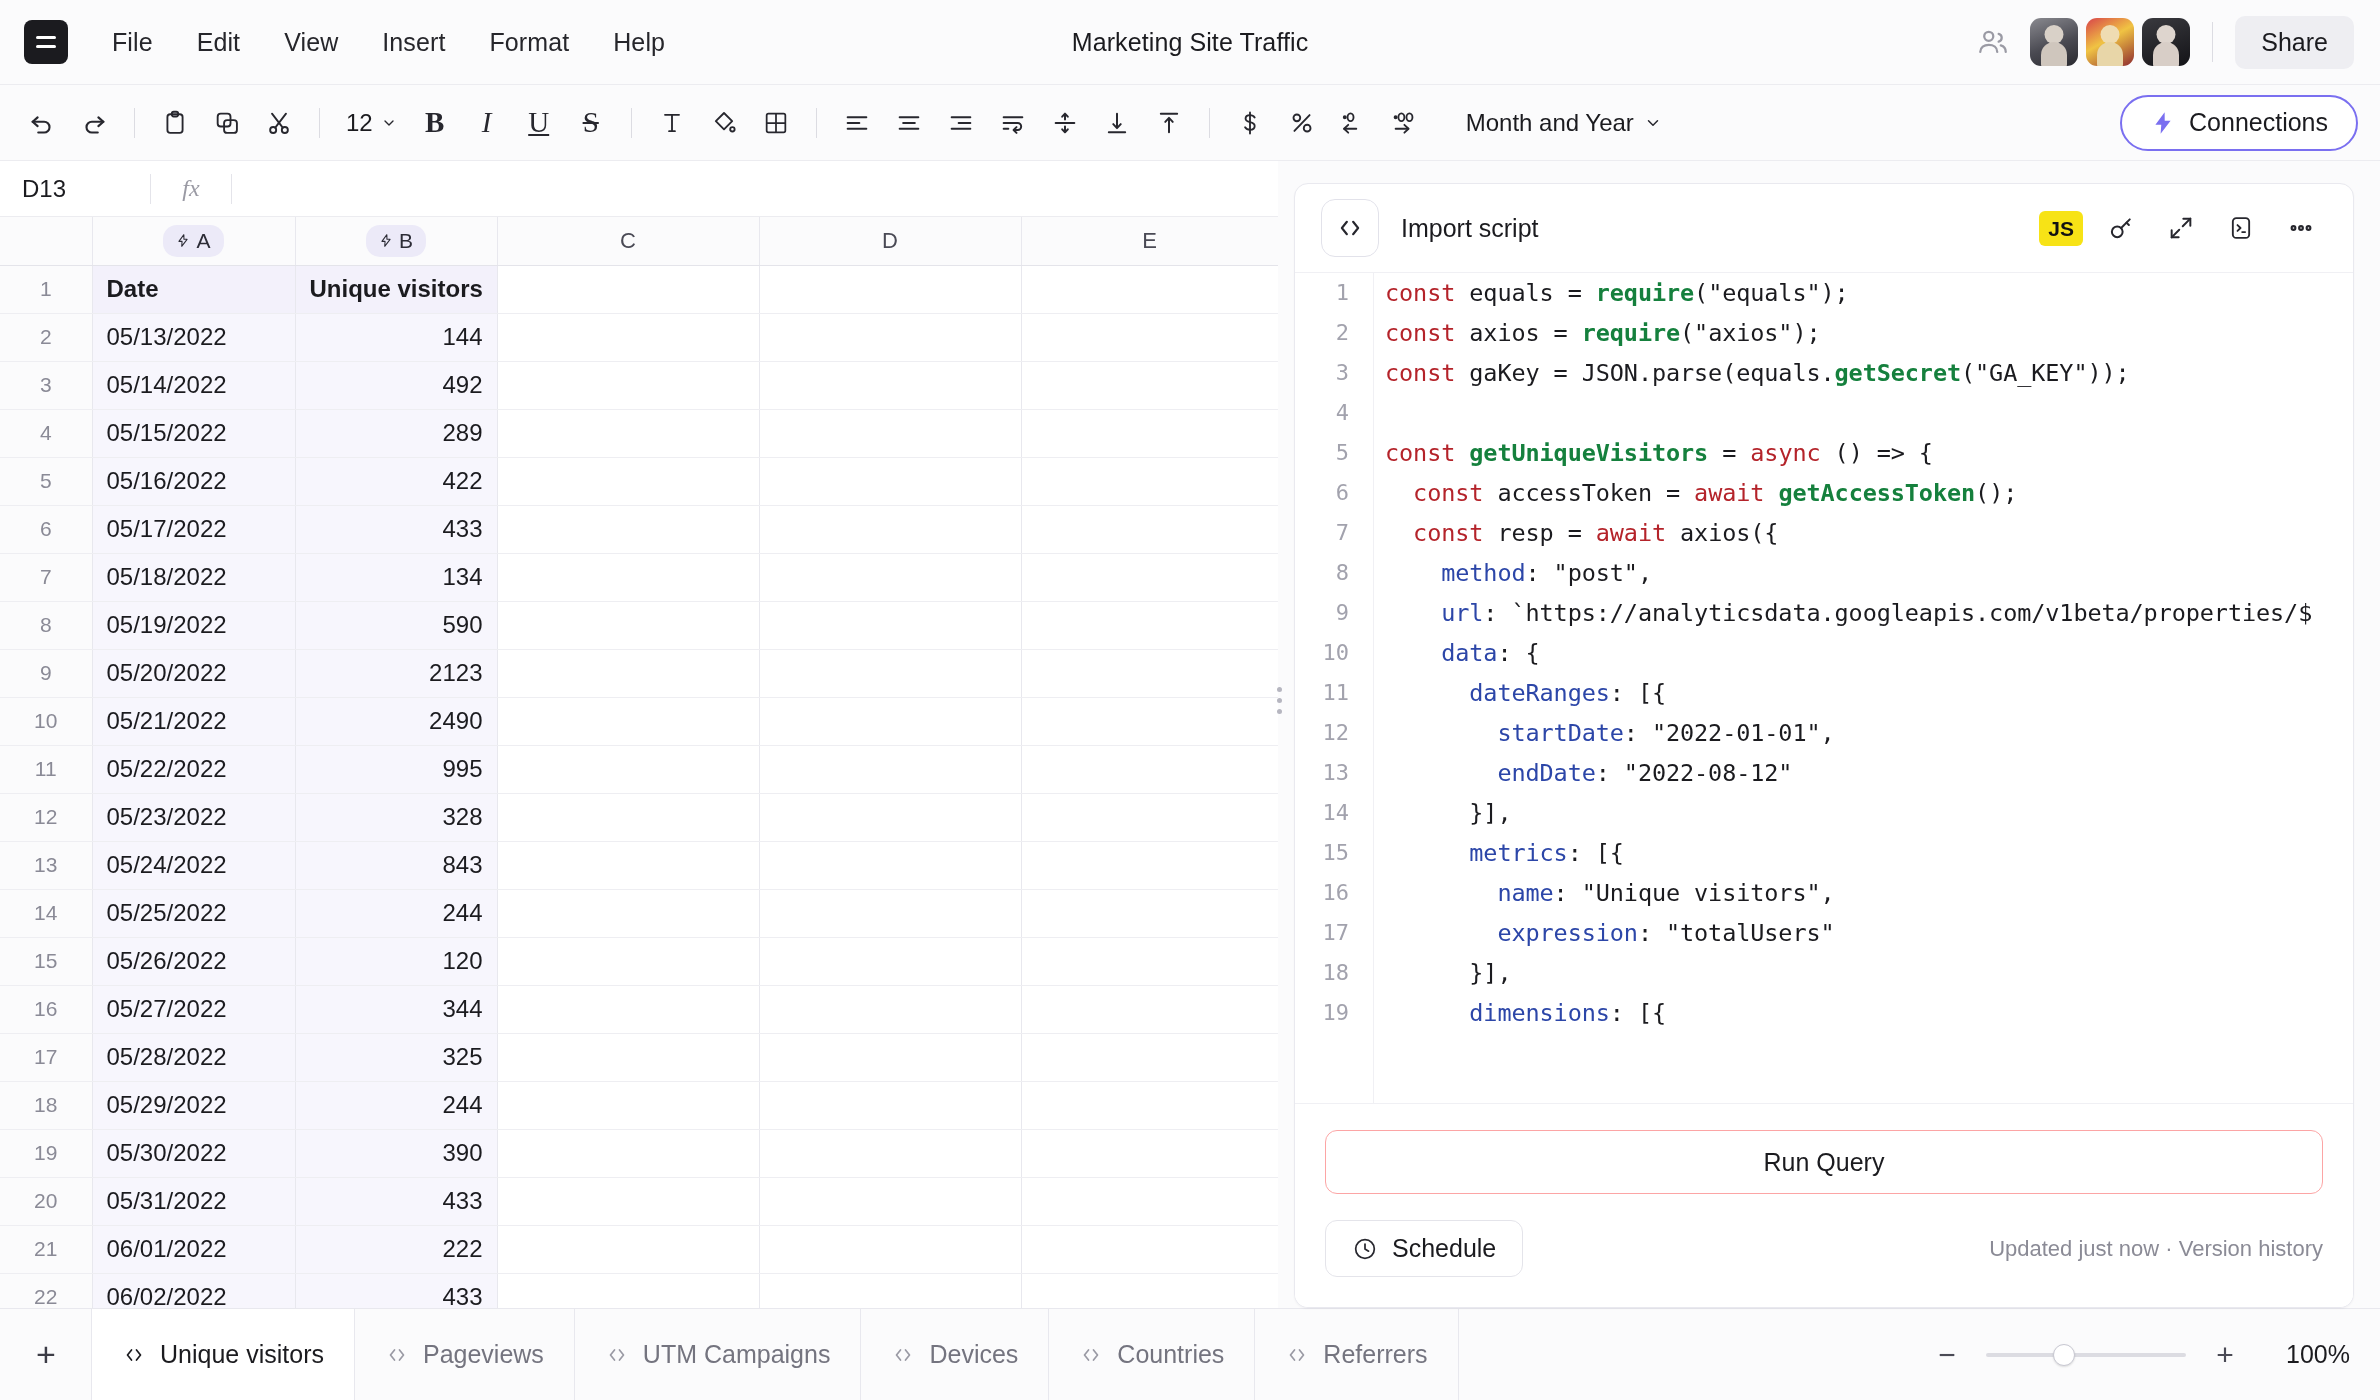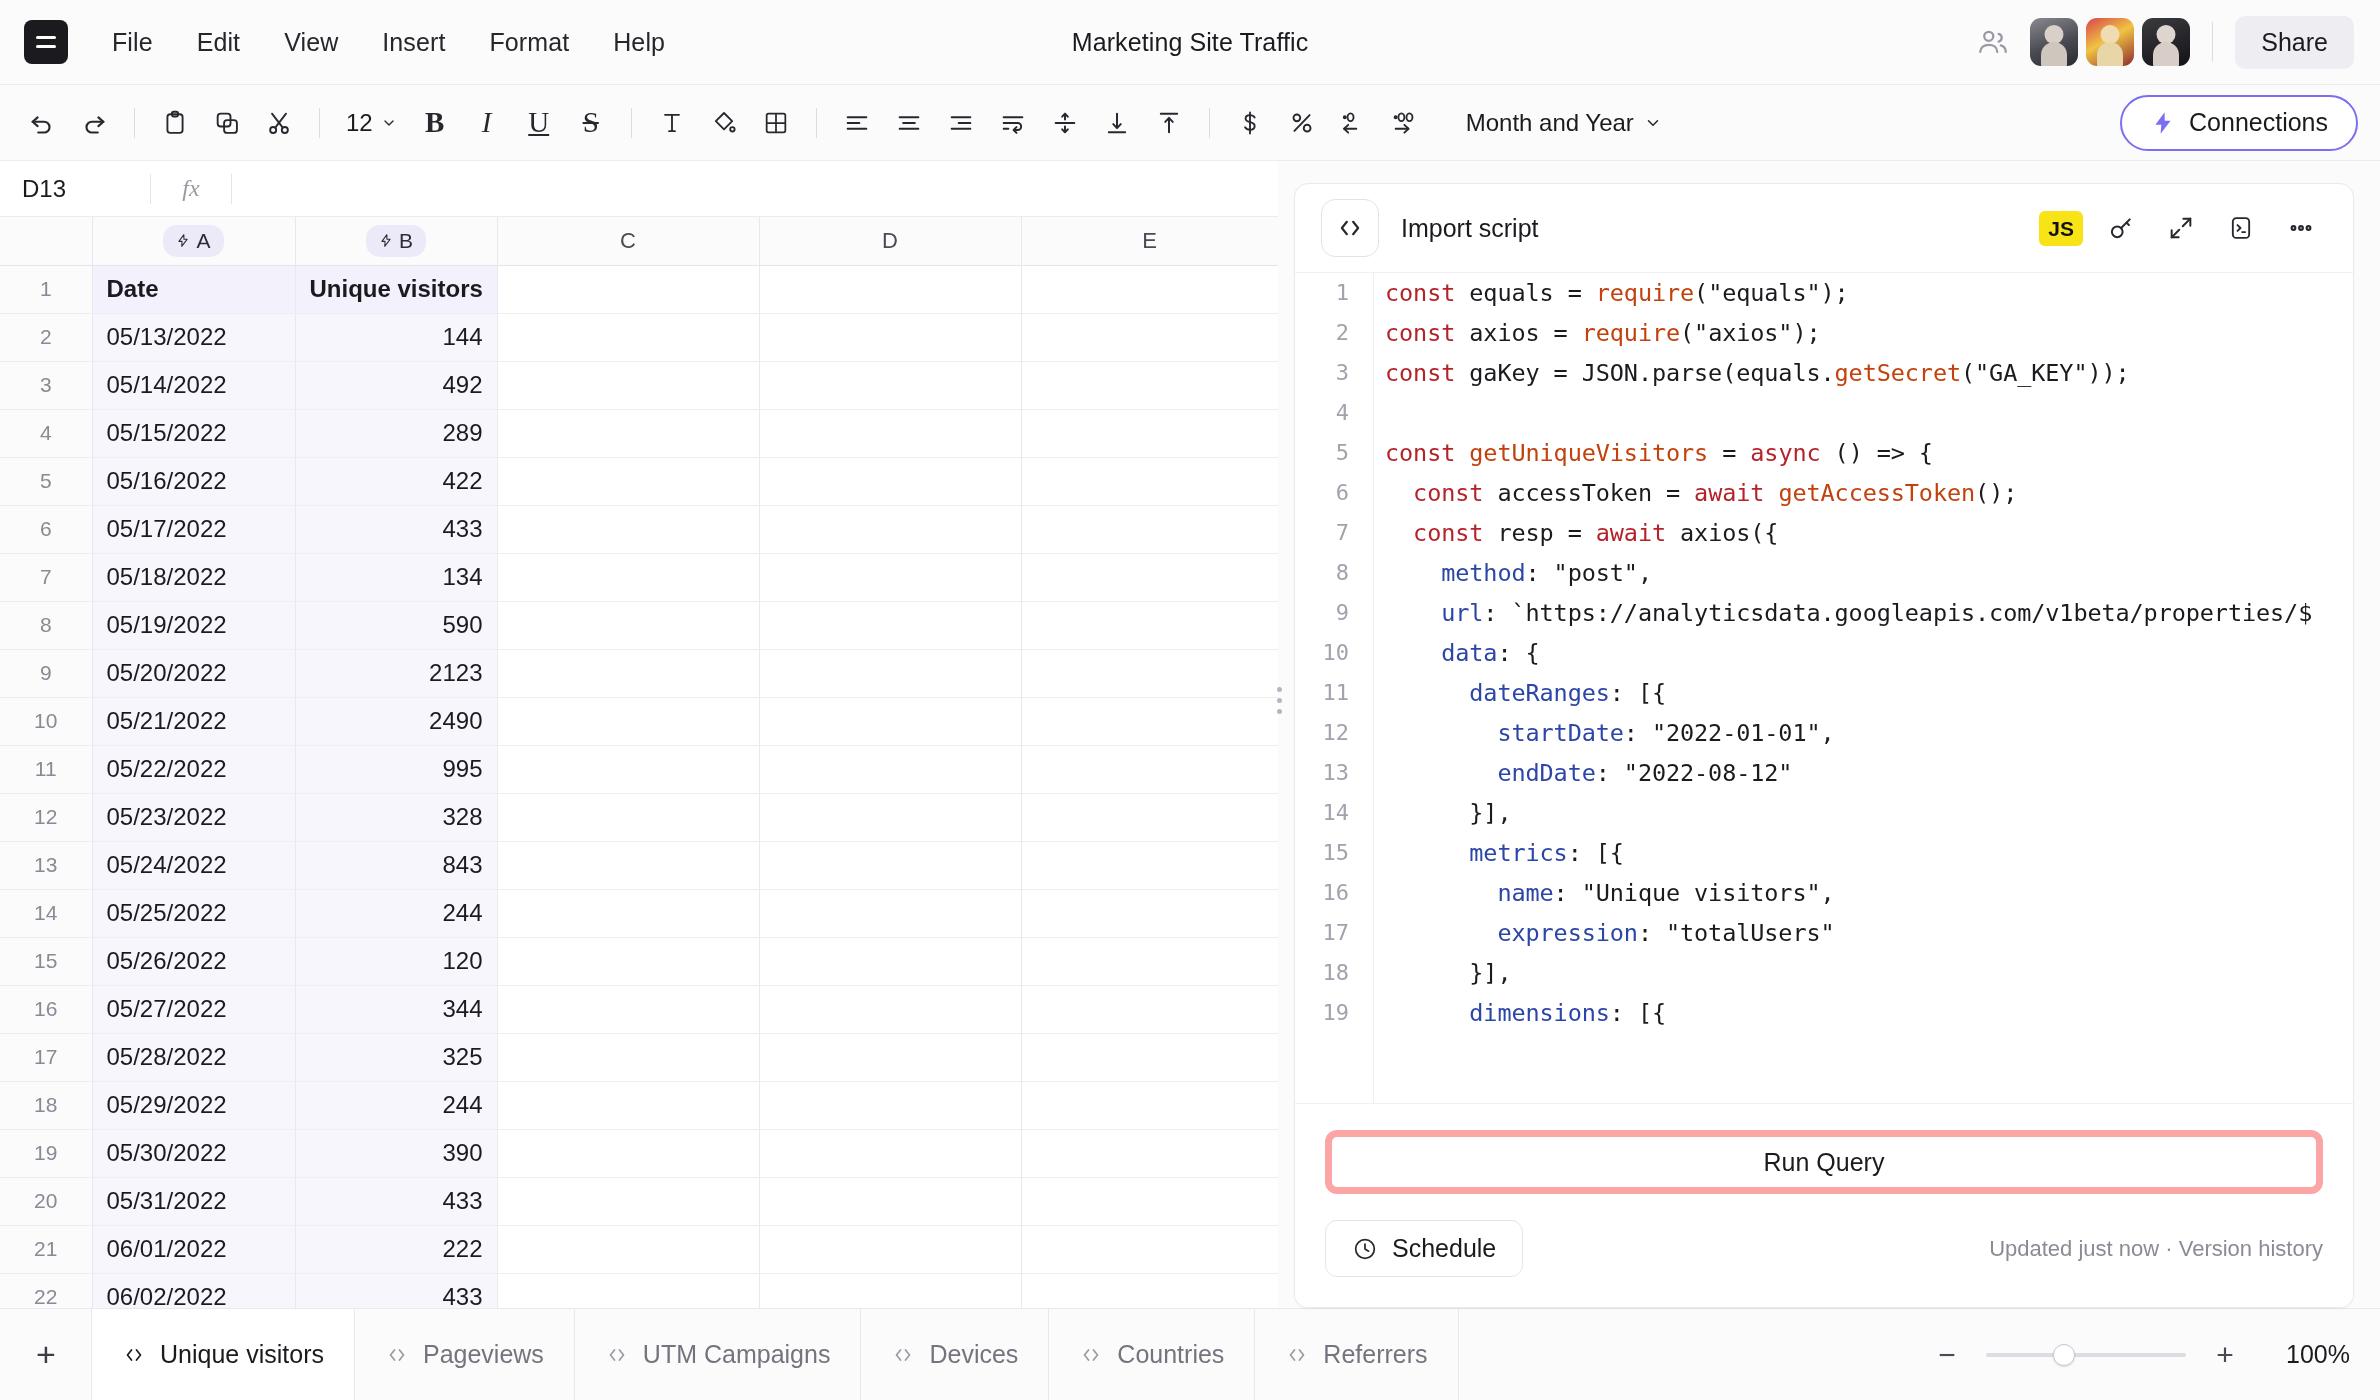--- a/index.html
+++ b/index.html
@@ -178,28 +178,28 @@
   .ln {
     width: 78px; flex:0 0 78px; text-align:right; padding-right: 24px;
     font-family: "DejaVu Sans Mono", monospace; font-size: 22px; color:#a2a2ad; line-height: 40px;
     user-select:none;
   }
   .lc {
     flex:1 1 auto; font-family:"DejaVu Sans Mono", monospace; font-size: 23.5px;
     line-height: 40px; white-space: pre; color:#1b1b1f; padding-left: 12px; letter-spacing: -0.1px;
   }
   .kw { color:#b4232a; }
-  .fn { color:#c2410c; }
+  .fn { color:#15803d;font-weight:bold; }
   .key { color:#2c46a8; }
   .gutter-line { position:absolute; left: 78px; top:0; bottom:0; width:1px; background:#f0f0f4; }
 
   
   .panel-foot { flex: 0 0 auto; padding: 26px 30px 30px 30px; border-top:1px solid #f0f0f4; background:#fff;}
   .runbtn {
-    width:100%; height: 64px; border:7px solid #fca5a5; border-radius: 12px; background:#fff;
+    width:100%; height: 64px; border:1px solid #fca5a5; border-radius: 12px; background:#fff;
     font-size: 25px; color:#1b1b1f; cursor:pointer; font-family:inherit;
   }
   .footrow { display:flex; align-items:center; margin-top: 26px; }
   .schedule {
     display:flex; align-items:center; gap: 14px; border:1px solid #e4e4ea; border-radius: 12px;
     padding: 13px 26px; font-size:25px; color:#1b1b1f; cursor:pointer; background:#fff;
   }
   .updated { margin-left:auto; font-size: 22px; color:#8b8b96; }
 
   

